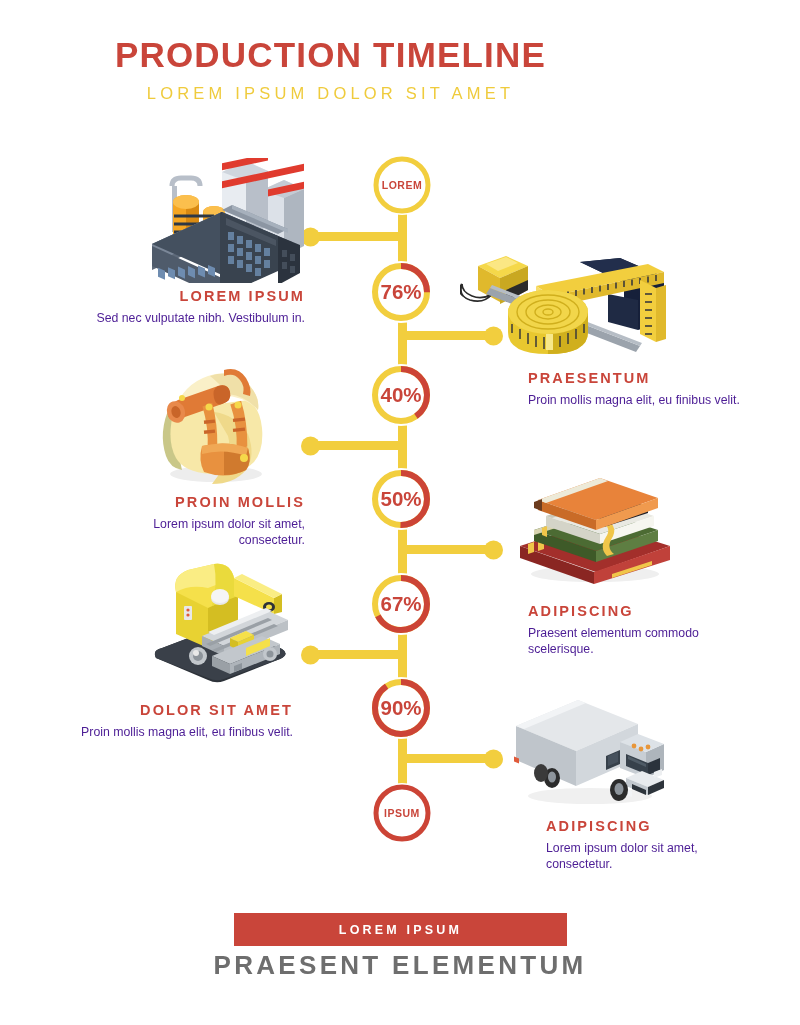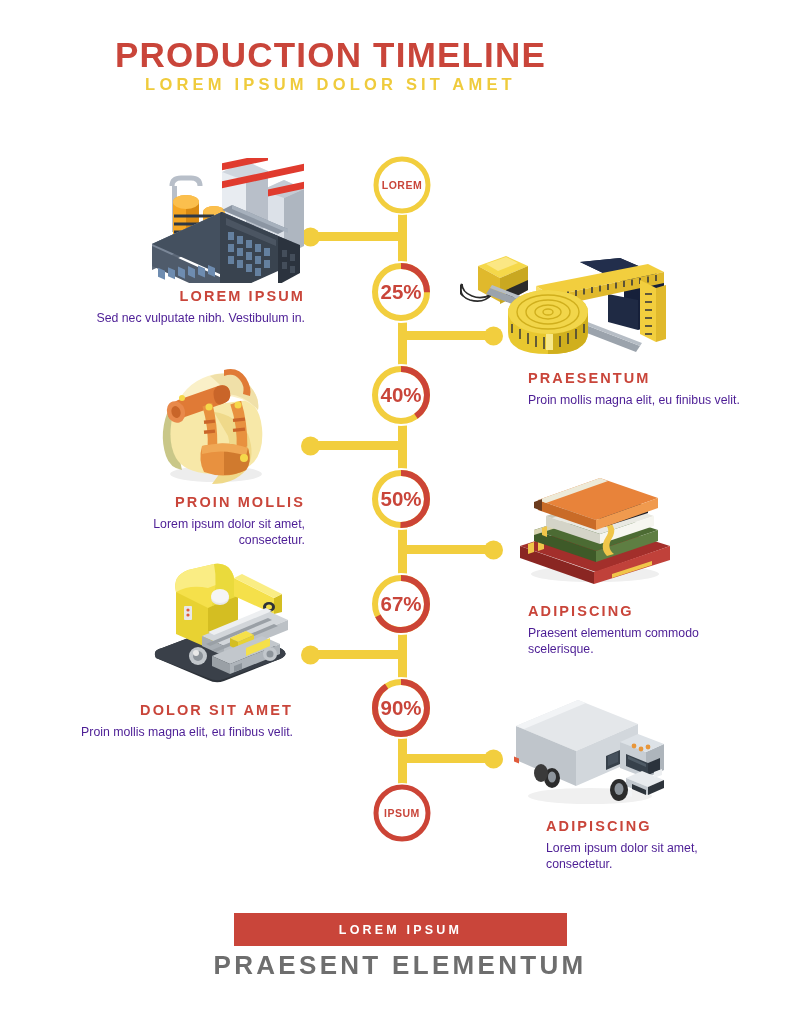--- a/index.html
+++ b/index.html
@@ -11,21 +11,22 @@
   }
   #page { position: relative; width: 800px; height: 1025px; background: #fff; }
 
   
   .header { position: absolute; top: 36px; left: 0; width: 661px; text-align: center; }
   .title {
     font-size: 35px; font-weight: bold; letter-spacing: 1.2px;
     color: #C9453A; line-height: 1.1;
   }
   .subtitle {
-    font-size: 16.5px; font-weight: bold; letter-spacing: 4.2px;
+    margin-top: 9px;
+    font-size: 16.5px; font-weight: normal; letter-spacing: 4.2px;
     color: #EFCB3C;
   }
 
   
   .spine {
     position: absolute; left: 398px; top: 190px;
     width: 9px; height: 620px; background: #F2CE3E;
   }
 
   
@@ -119,21 +120,21 @@
       <circle cx="30" cy="30" r="26" fill="#fff" stroke="#F2CE3E" stroke-width="5"></circle>
     </svg>
     <span class="lbl">LOREM</span>
   </div>
 
   <div class="node big" style="left:370px; top:261px;">
     <svg class="ring" viewBox="0 0 62 62">
       <circle cx="31" cy="31" r="26" fill="#fff" stroke="#F2CE3E" stroke-width="6"></circle>
       <circle cx="31" cy="31" r="26" fill="none" stroke="#CC4436" stroke-width="6" stroke-dasharray="40.8 122.5" transform="rotate(-90 31 31)"></circle>
     </svg>
-    <span class="lbl">25%</span>
+    <span class="lbl">76%</span>
   </div>
 
   <div class="node big" style="left:370px; top:364px;">
     <svg class="ring" viewBox="0 0 62 62">
       <circle cx="31" cy="31" r="26" fill="#fff" stroke="#F2CE3E" stroke-width="6"></circle>
       <circle cx="31" cy="31" r="26" fill="none" stroke="#CC4436" stroke-width="6" stroke-dasharray="65.3 98.0" transform="rotate(-90 31 31)"></circle>
     </svg>
     <span class="lbl">40%</span>
   </div>
 

